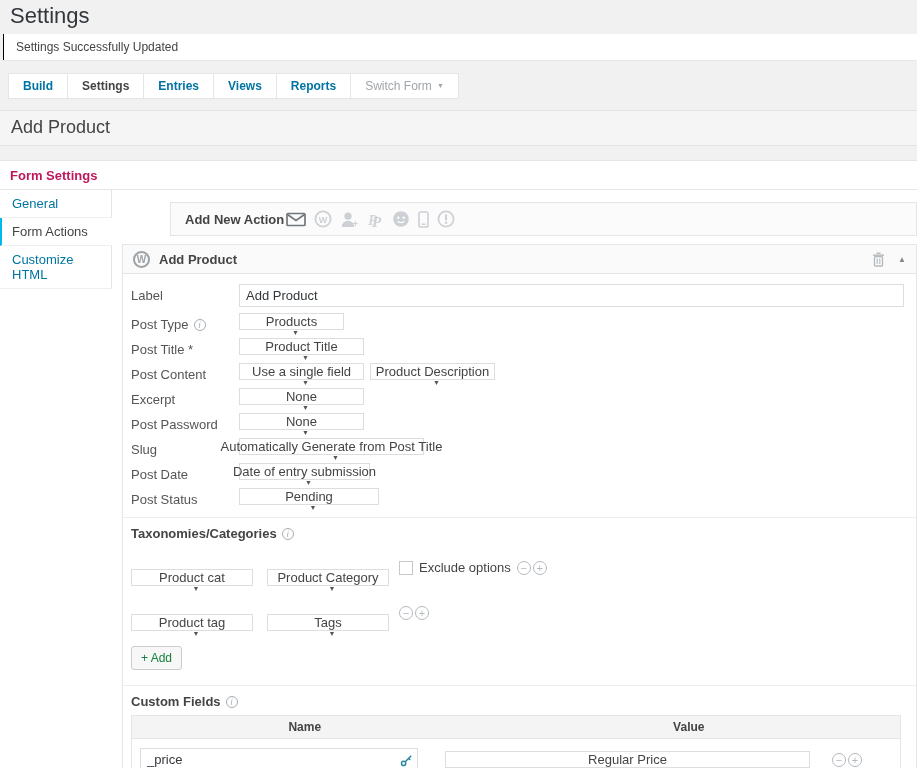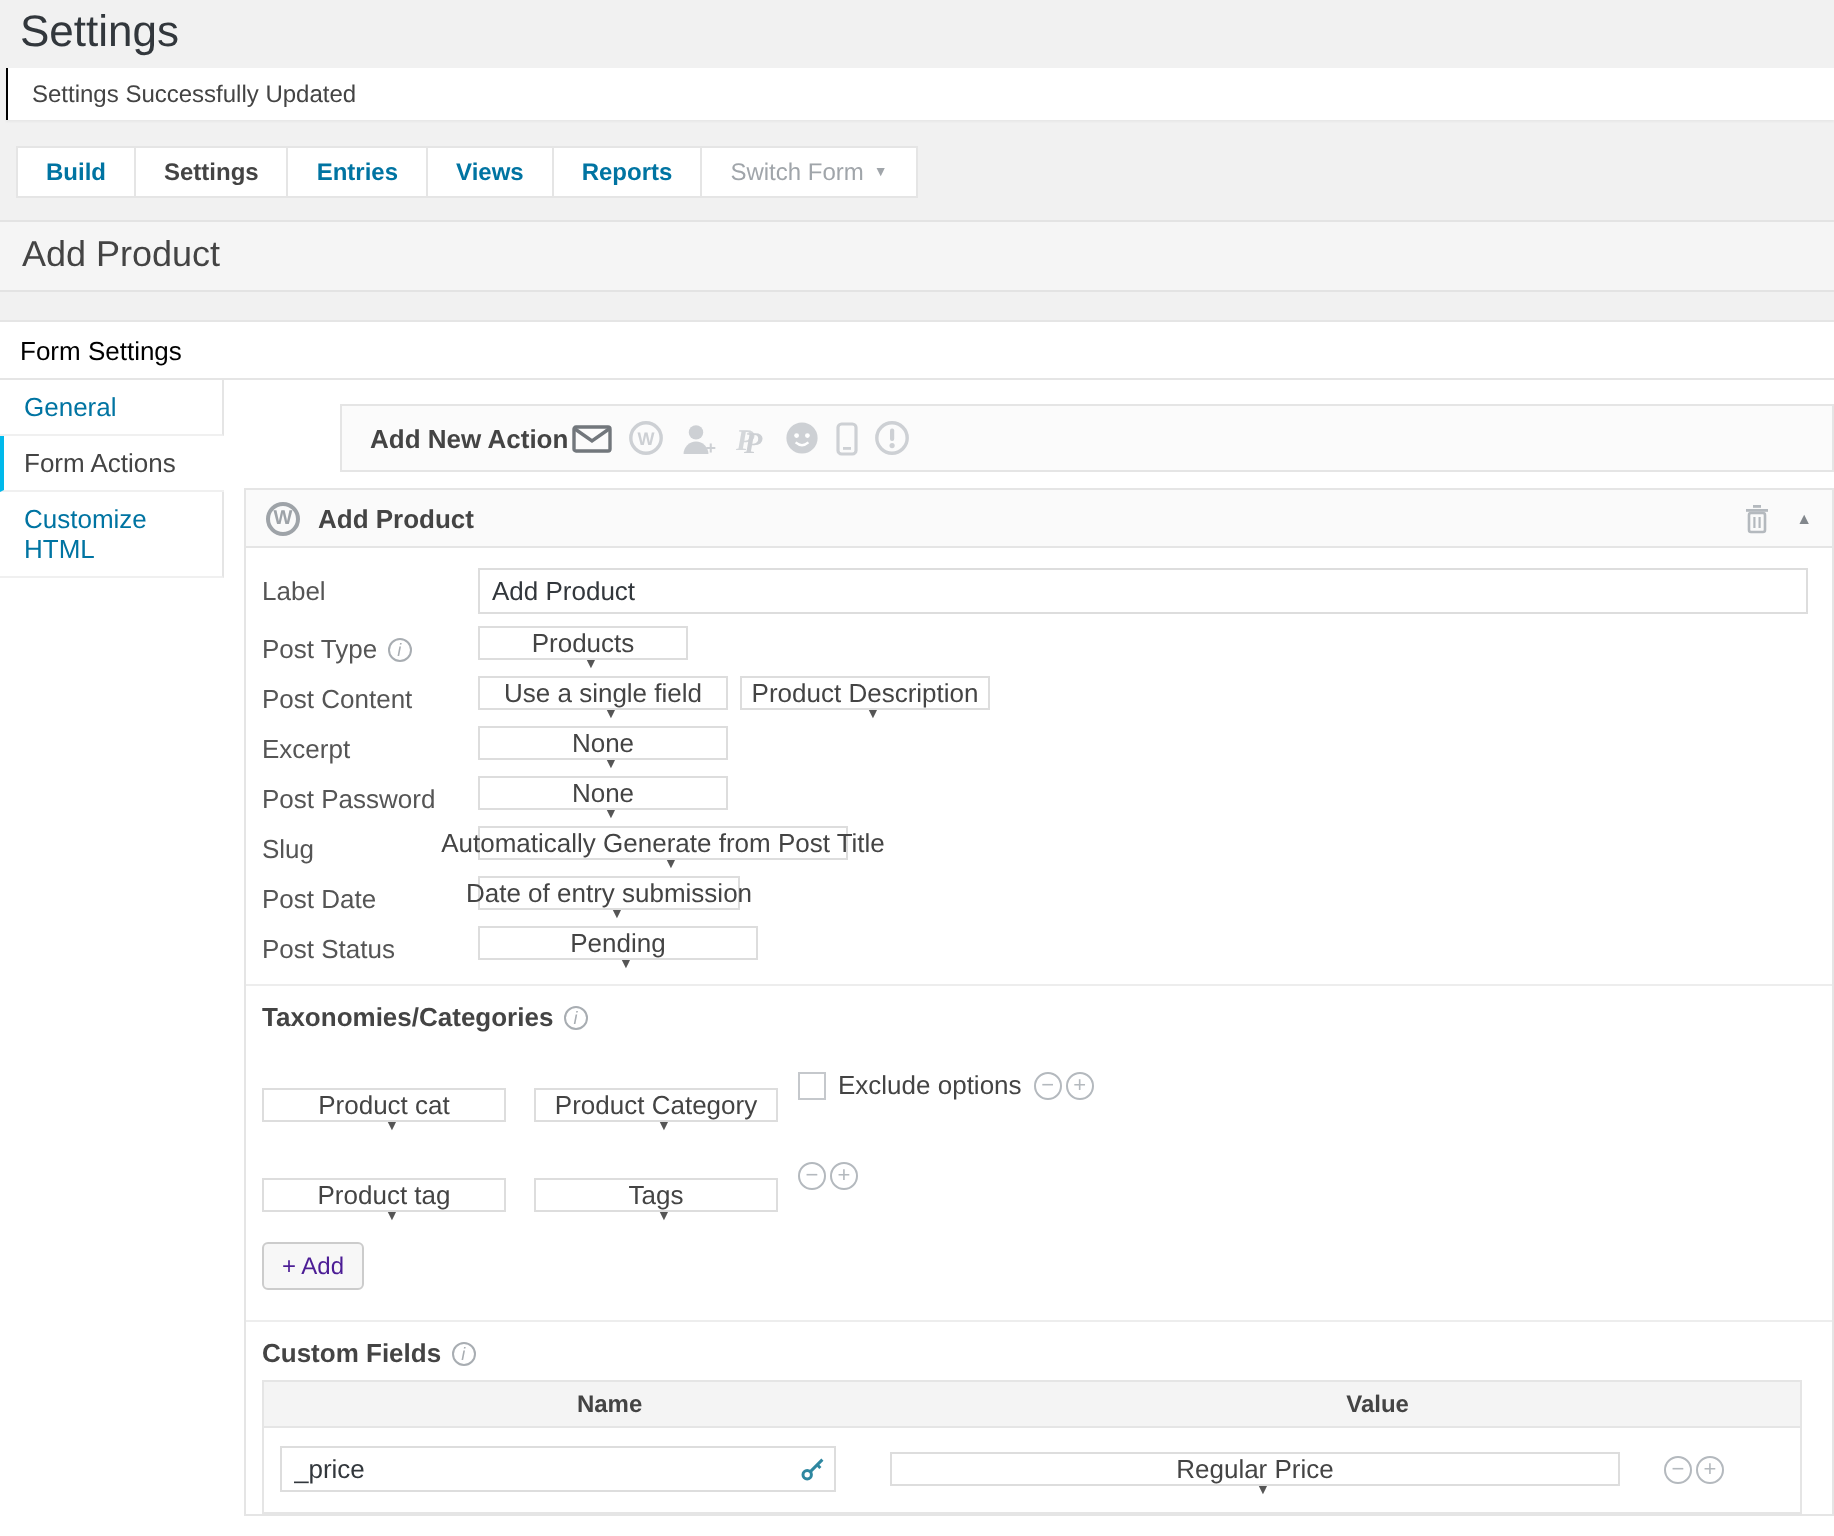--- a/index.html
+++ b/index.html
@@ -24,21 +24,21 @@
   .tab.active { color:#444; }
   .tab.switch { color:#a0a5aa; font-weight:400; }
   .tab .dd-caret { font-size:7px; color:#a0a5aa; margin-left:5px; vertical-align:2px; }
   .form-title-bar {
     margin-top:11px; background:#f5f5f5;
     border-top:1px solid #e3e3e3; border-bottom:1px solid #e3e3e3;
     padding:6px 0 7px 11px; font-size:18px; font-weight:400; color:#444;
   }
   .panel { margin-top:14px; background:#fff; border-top:1px solid #e5e5e5; height:631px; }
   .panel-header {
-    padding:7px 10px 6px; font-size:13px; font-weight:400; color:#000000;
+    padding:7px 10px 6px; font-size:13px; font-weight:700; color:#be185d;
     border-bottom:1px solid #e5e5e5;
   }
   .panel-body { display:flex; align-items:stretch; }
   .sidebar { width:112px; flex-shrink:0; }
   .side-item {
     padding:6px 8px 6px 12px; font-size:13px; color:#0074a2;
     border-bottom:1px solid #f0f0f0; border-right:1px solid #e5e5e5; cursor:pointer;
   }
   .side-item.active { color:#444; border-left:2px solid #00b9eb; padding-left:10px; border-right:none; }
   .main { flex:1; min-width:0; padding:12px 0 0 10px; }
@@ -97,21 +97,21 @@
   }
   .exclude-label { font-size:13px; color:#444; margin-right:4px; }
   .circ-btn {
     width:14px; height:14px; border:1px solid #b4b9be; border-radius:50%;
     color:#b4b9be; font-size:11px; line-height:10px;
     display:inline-flex; align-items:center; justify-content:center;
     margin-left:2px; cursor:pointer; flex-shrink:0;
   }
   .add-btn {
     margin:15px 0 5px; display:inline-block; border:1px solid #ccc; background:#f7f7f7;
-    border-radius:3px; padding:4px 9px; font-size:12px; color:#4c1d95; cursor:pointer;
+    border-radius:3px; padding:4px 9px; font-size:12px; color:#15803d; cursor:pointer;
   }
   .cf-table { border:1px solid #e5e5e5; margin:6px 7px 0 0; }
   .cf-head {
     display:flex; background:#f4f4f4; border-bottom:1px solid #e5e5e5;
     font-size:12px; font-weight:700; color:#444;
   }
   .cf-head .c-name { width:45%; text-align:center; padding:4px; }
   .cf-head .c-value { flex:1; text-align:center; padding:4px; }
   .cf-row { display:flex; align-items:center; padding:9px 8px 10px; }
   .name-wrap { position:relative; width:278px; margin-right:27px; flex-shrink:0; }
@@ -232,20 +232,27 @@
             <span class="flabel">
                 <span>Post Type</span>
                 <span class="info-icon">i</span>
               </span>
             <span class="sel w105">
                 <span>Products</span>
                 <span class="caret">▼</span>
               </span>
           </div>
 
+          <div class="frow">
+            <span class="flabel">Post Title *</span>
+            <span class="sel w125">
+                <span>Product Title</span>
+                <span class="caret">▼</span>
+              </span>
+          </div>
 
           <div class="frow">
             <span class="flabel">Post Content</span>
             <span class="sel w125">
                 <span>Use a single field</span>
                 <span class="caret">▼</span>
               </span>
             <span class="sel w125">
                 <span>Product Description</span>
                 <span class="caret">▼</span>

